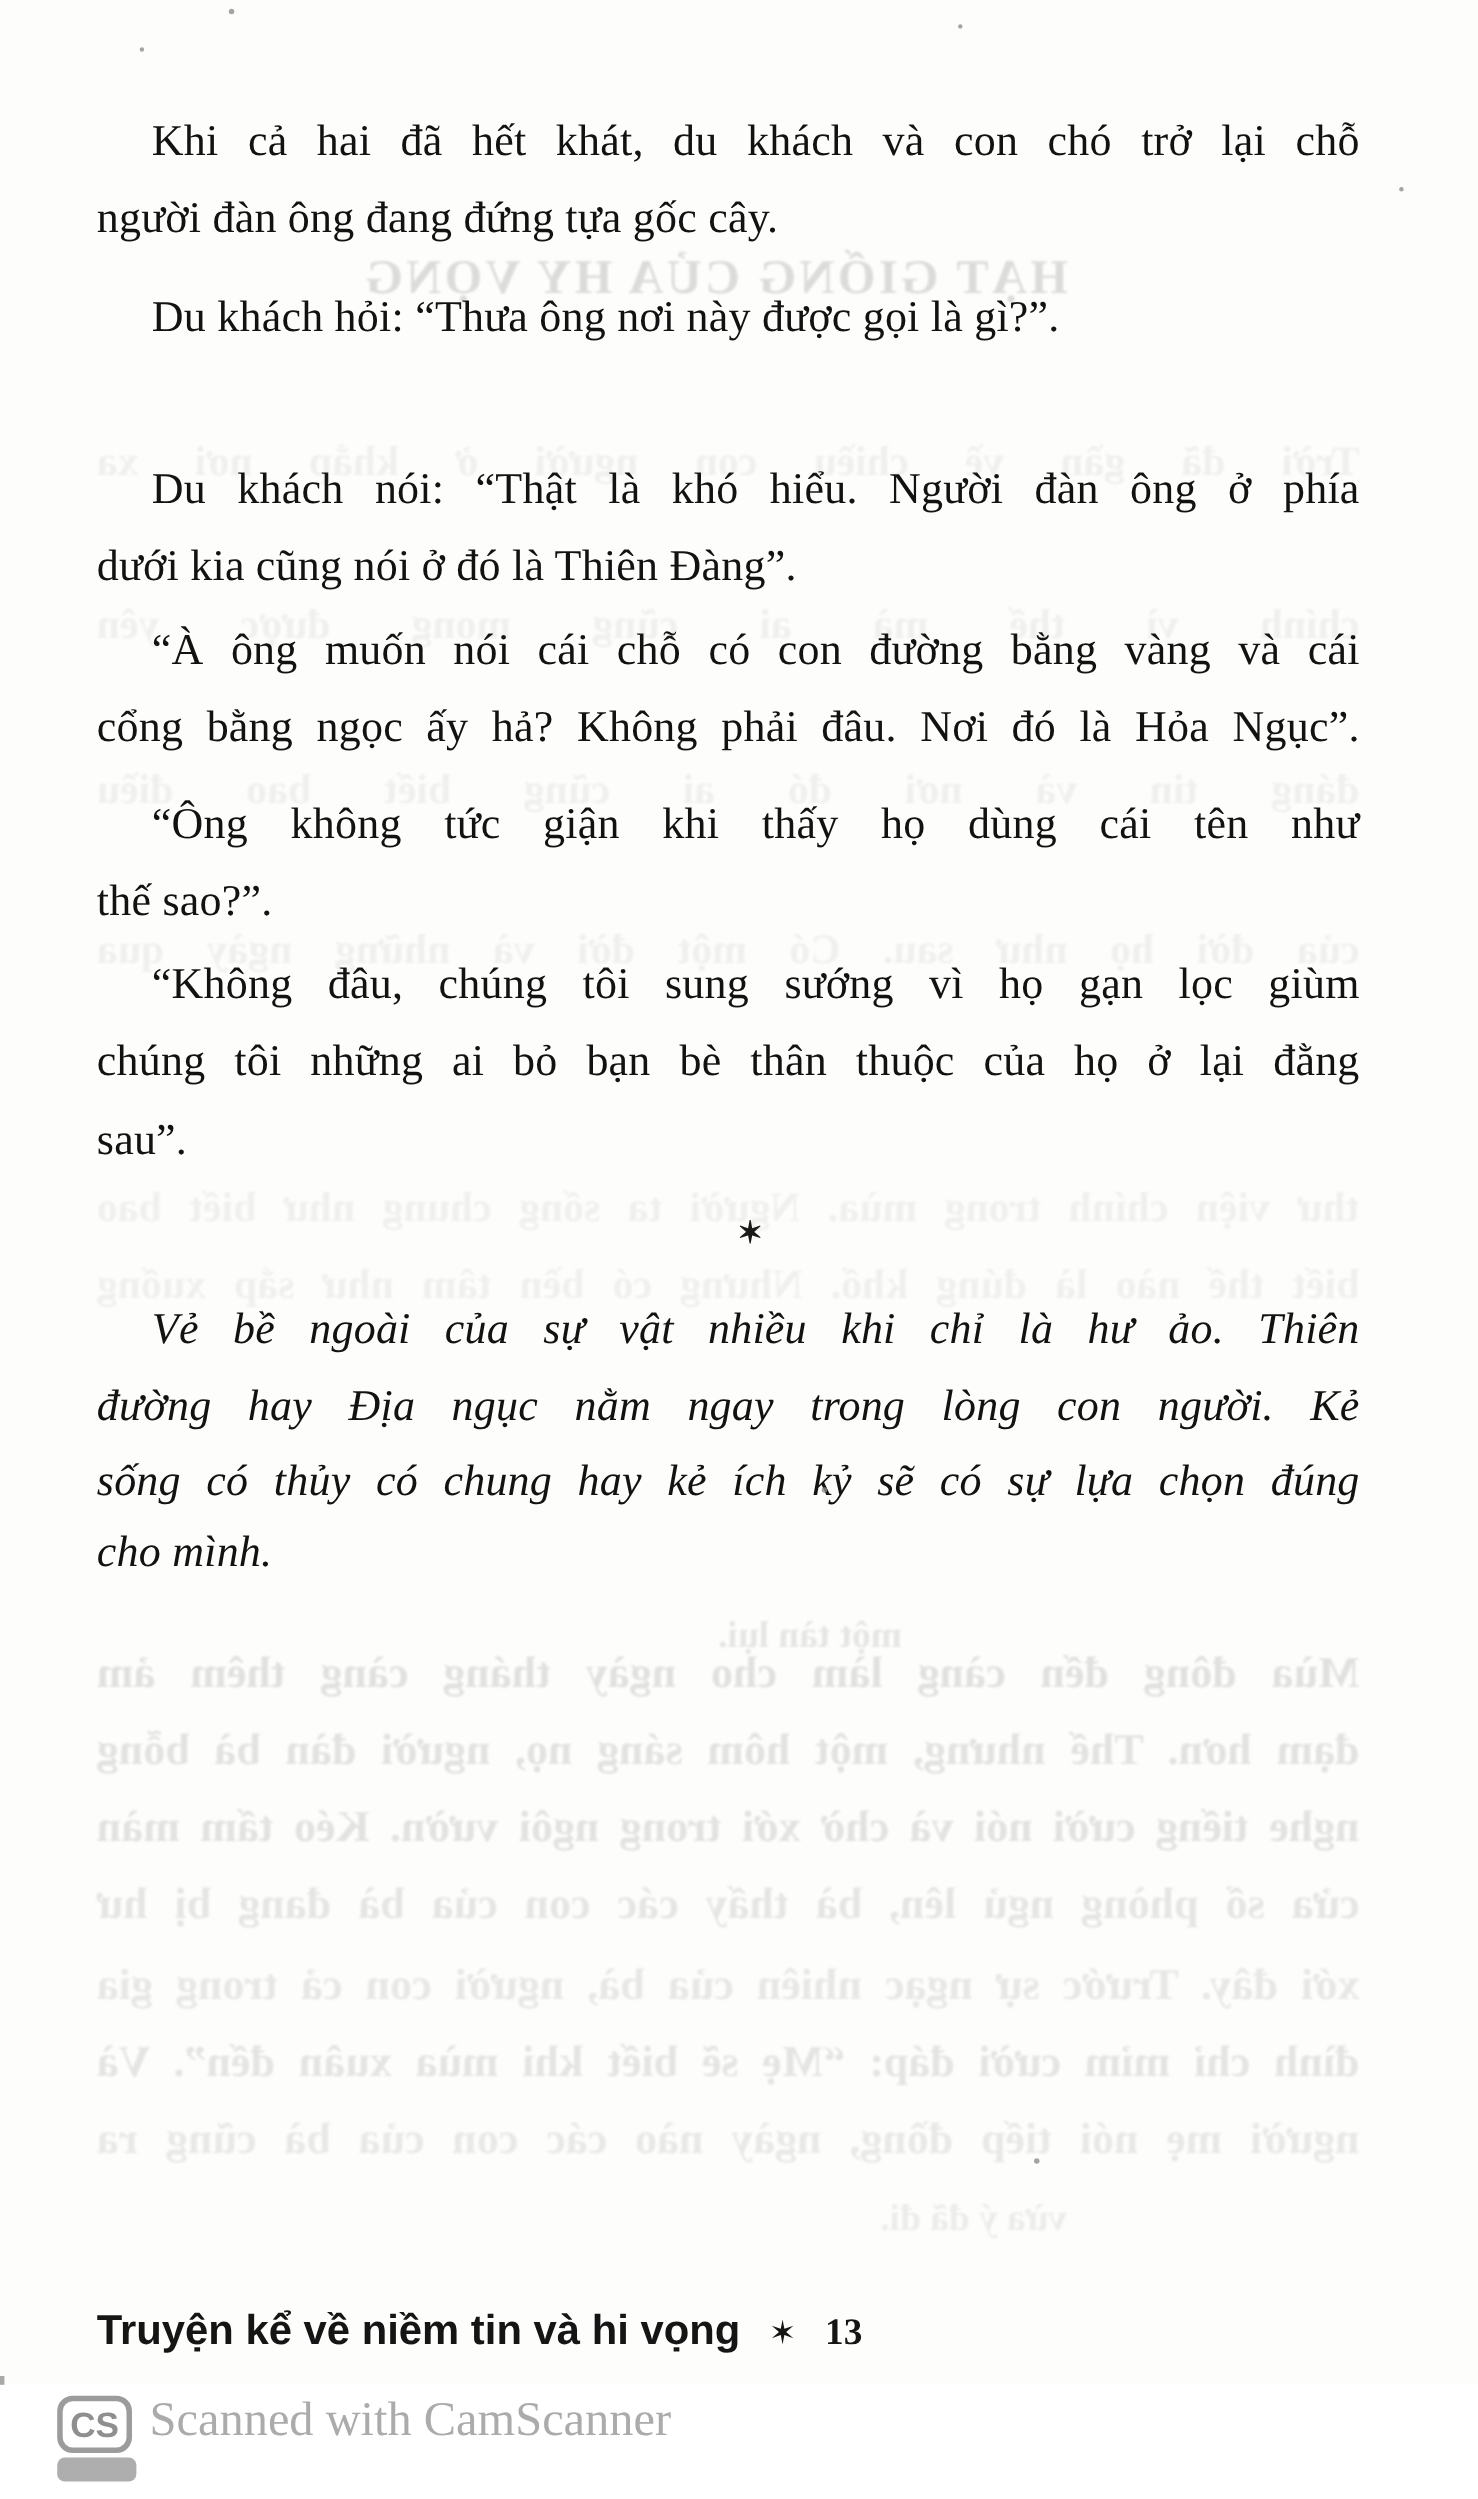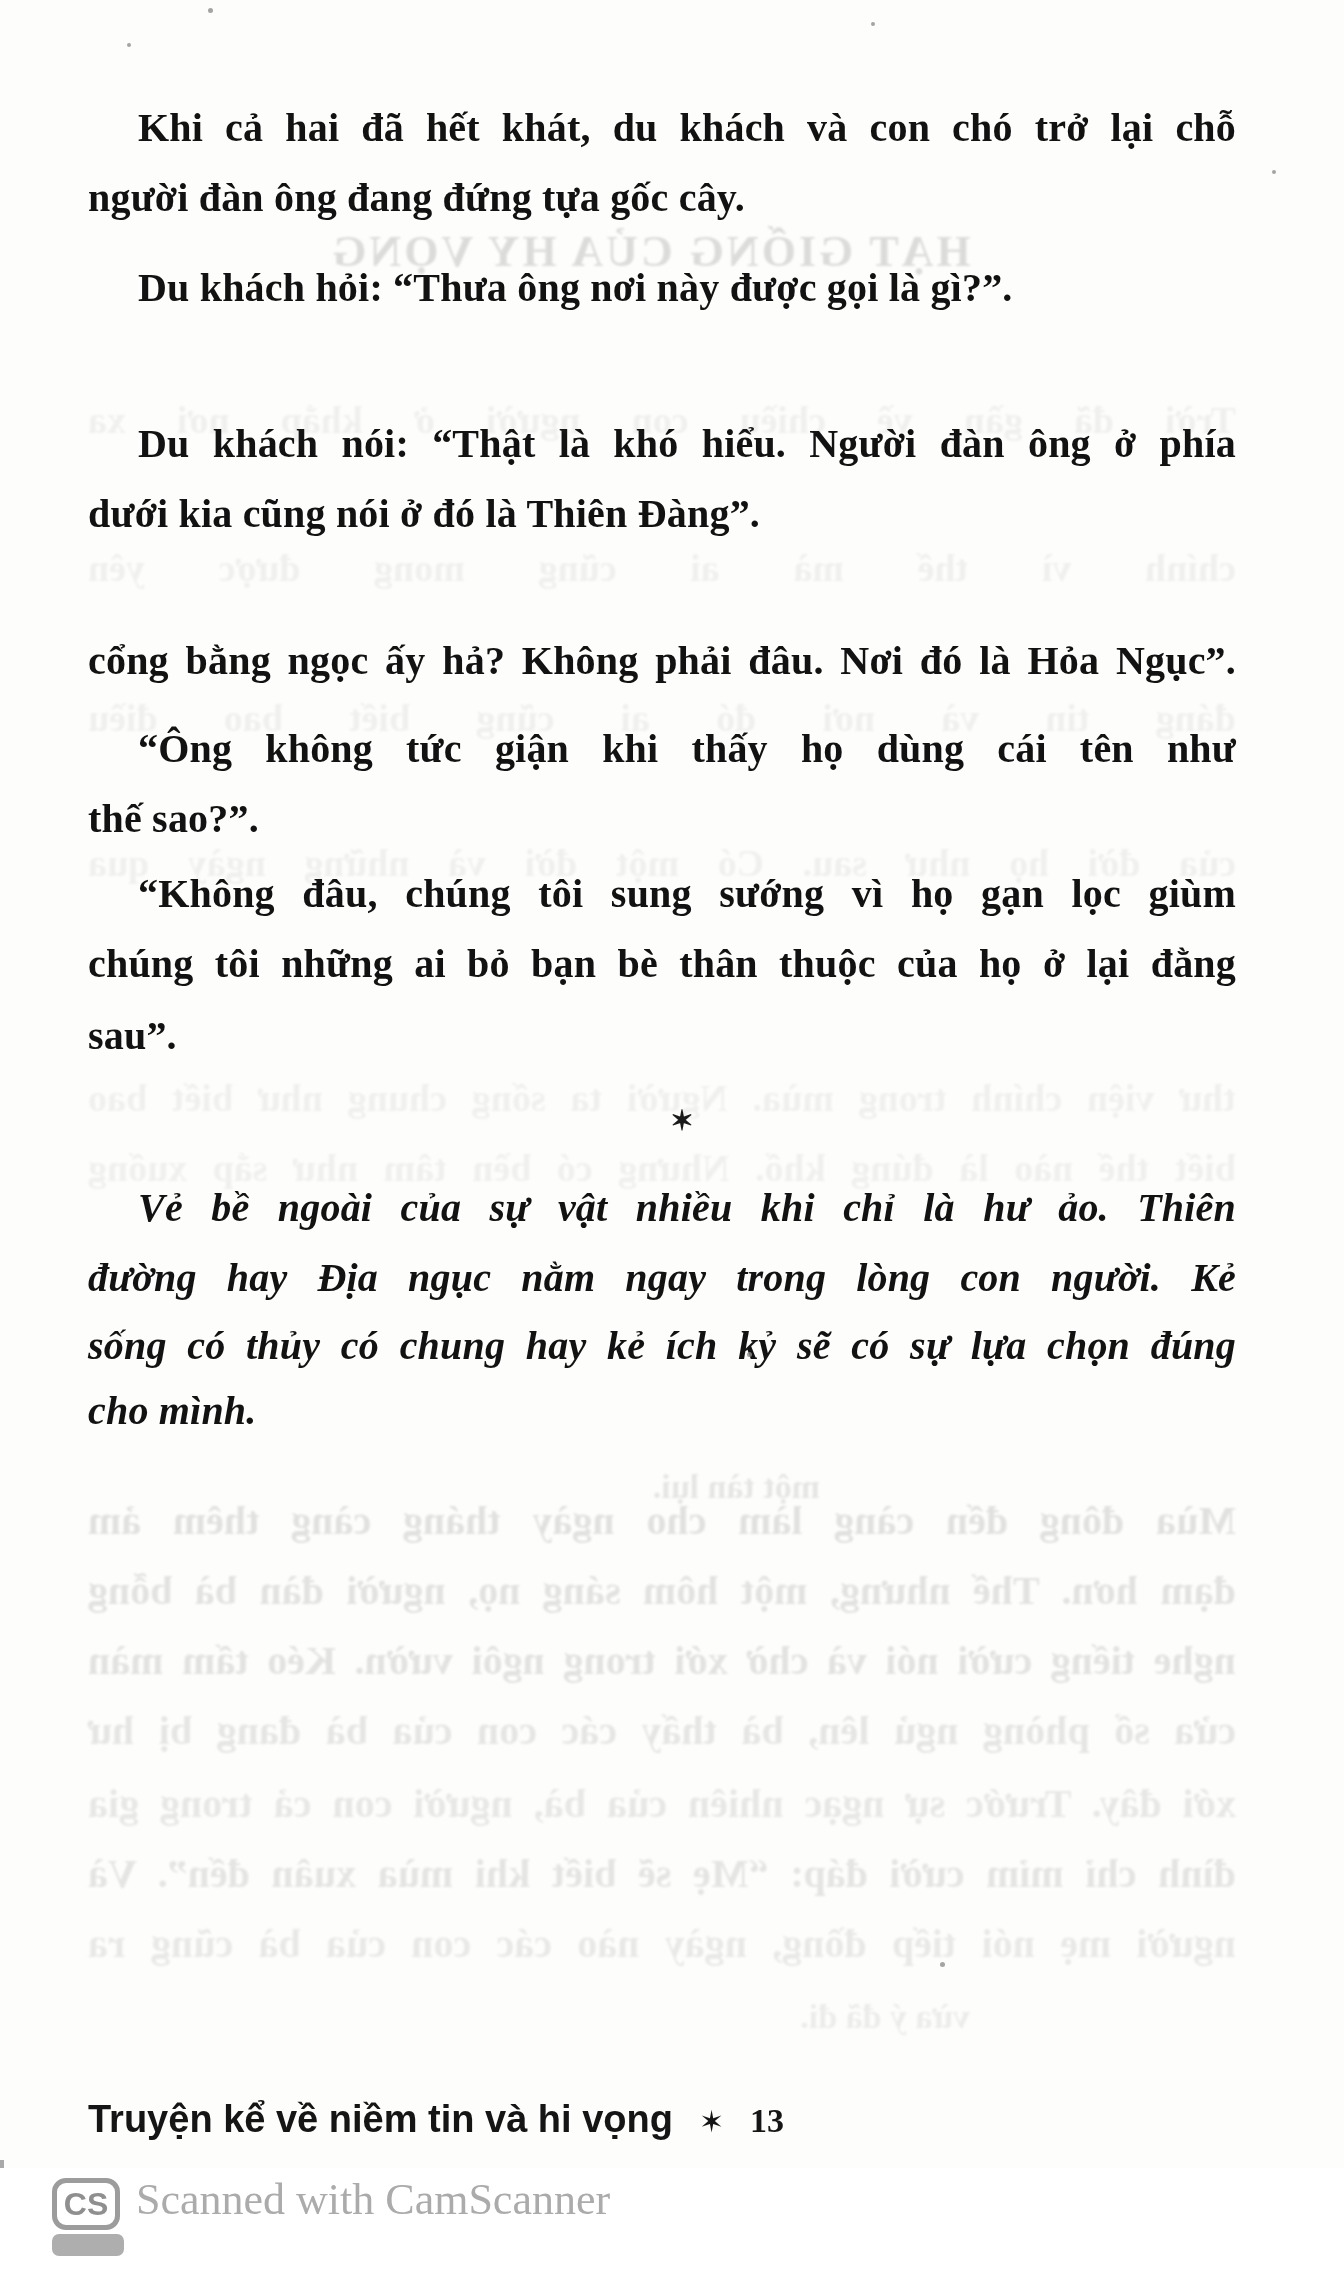--- a/index.html
+++ b/index.html
@@ -8,21 +8,21 @@
     background:#ffffff;
     font-family:"Liberation Serif","DejaVu Serif",serif;
   }
   .page{
     position:absolute;left:0;top:0;width:1344px;height:2272px;
     background:#fdfdfb;overflow:hidden;
   }
   
   .line{
     position:absolute;left:88px;width:1148px;
-    font-weight:700;font-size:40px;color:#121212;
+    font-weight:400;font-size:40px;color:#121212;
     white-space:nowrap;letter-spacing:.2px;
   }
   .j{white-space:normal;text-align:justify;text-align-last:justify;}
   .indent{padding-left:50px;box-sizing:border-box;}
   .it{font-style:italic;}
   .sep{
     position:absolute;left:652px;top:1104px;width:60px;
     font-size:28px;font-weight:700;color:#1a1a1a;text-align:center;
   }
   
@@ -74,20 +74,21 @@
 
 <div class="page">
 
   <div class="ghost gtitle">HẠT GIỐNG CỦA HY VỌNG</div>
 
   <div class="line j indent" style="top:104px">Khi cả hai đã hết khát, du khách và con chó trở lại chỗ</div>
   <div class="line" style="top:174px">người đàn ông đang đứng tựa gốc cây.</div>
   <div class="line indent" style="top:264px">Du khách hỏi: “Thưa ông nơi này được gọi là gì?”.</div>
   <div class="line j indent" style="top:420px">Du khách nói: “Thật là khó hiểu. Người đàn ông ở phía</div>
   <div class="line" style="top:490px">dưới kia cũng nói ở đó là Thiên Đàng”.</div>
+  <div class="line j indent" style="top:567px">“À ông muốn nói cái chỗ có con đường bằng vàng và cái</div>
   <div class="line j" style="top:637px">cổng bằng ngọc ấy hả? Không phải đâu. Nơi đó là Hỏa Ngục”.</div>
   <div class="line j indent" style="top:725px">“Ông không tức giận khi thấy họ dùng cái tên như</div>
   <div class="line" style="top:795px">thế sao?”.</div>
   <div class="line j indent" style="top:870px">“Không đâu, chúng tôi sung sướng vì họ gạn lọc giùm</div>
   <div class="line j" style="top:940px">chúng tôi những ai bỏ bạn bè thân thuộc của họ ở lại đằng</div>
   <div class="line" style="top:1012px">sau”.</div>
 
   <div class="ghost gfrag" style="top:398px">Trời đã gần về chiều con người ở khắp nơi xa</div>
   <div class="ghost gfrag" style="top:546px">chính vì thế mà ai cũng mong được yên</div>
   <div class="ghost gfrag" style="top:696px">đáng tin và nơi đó ai cũng biết bao điều</div>

